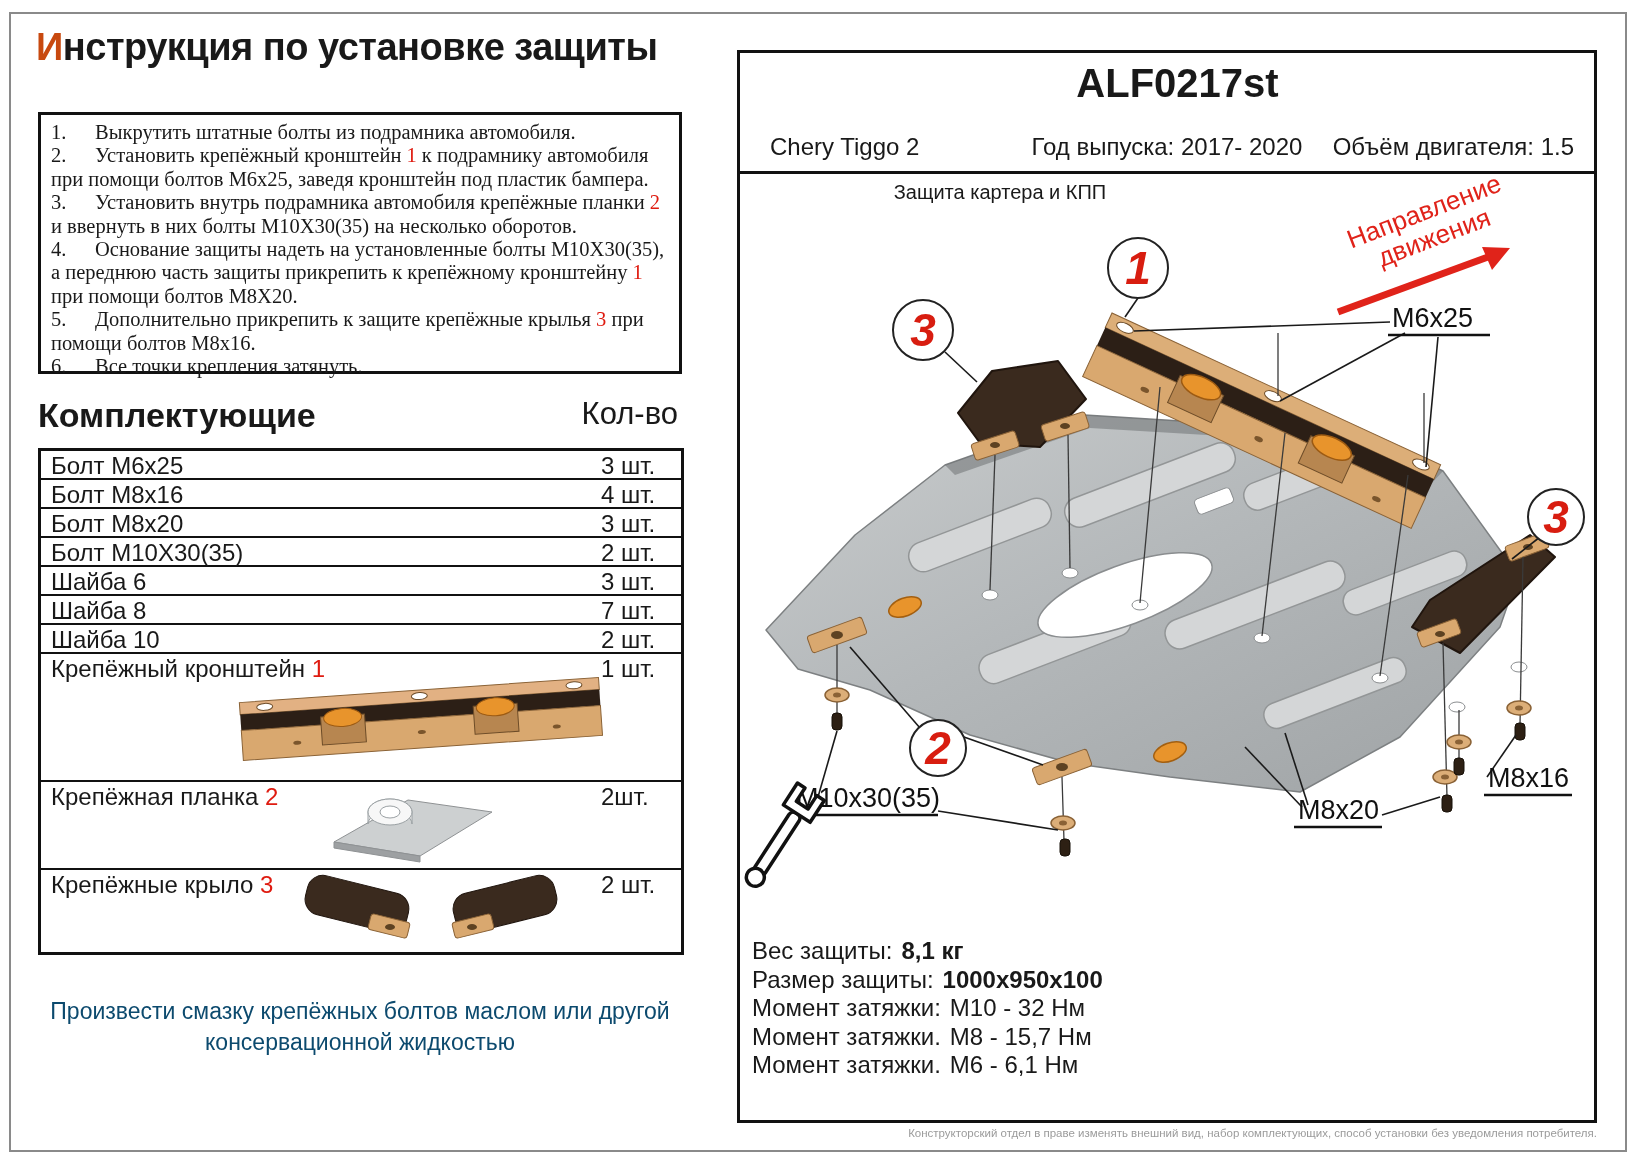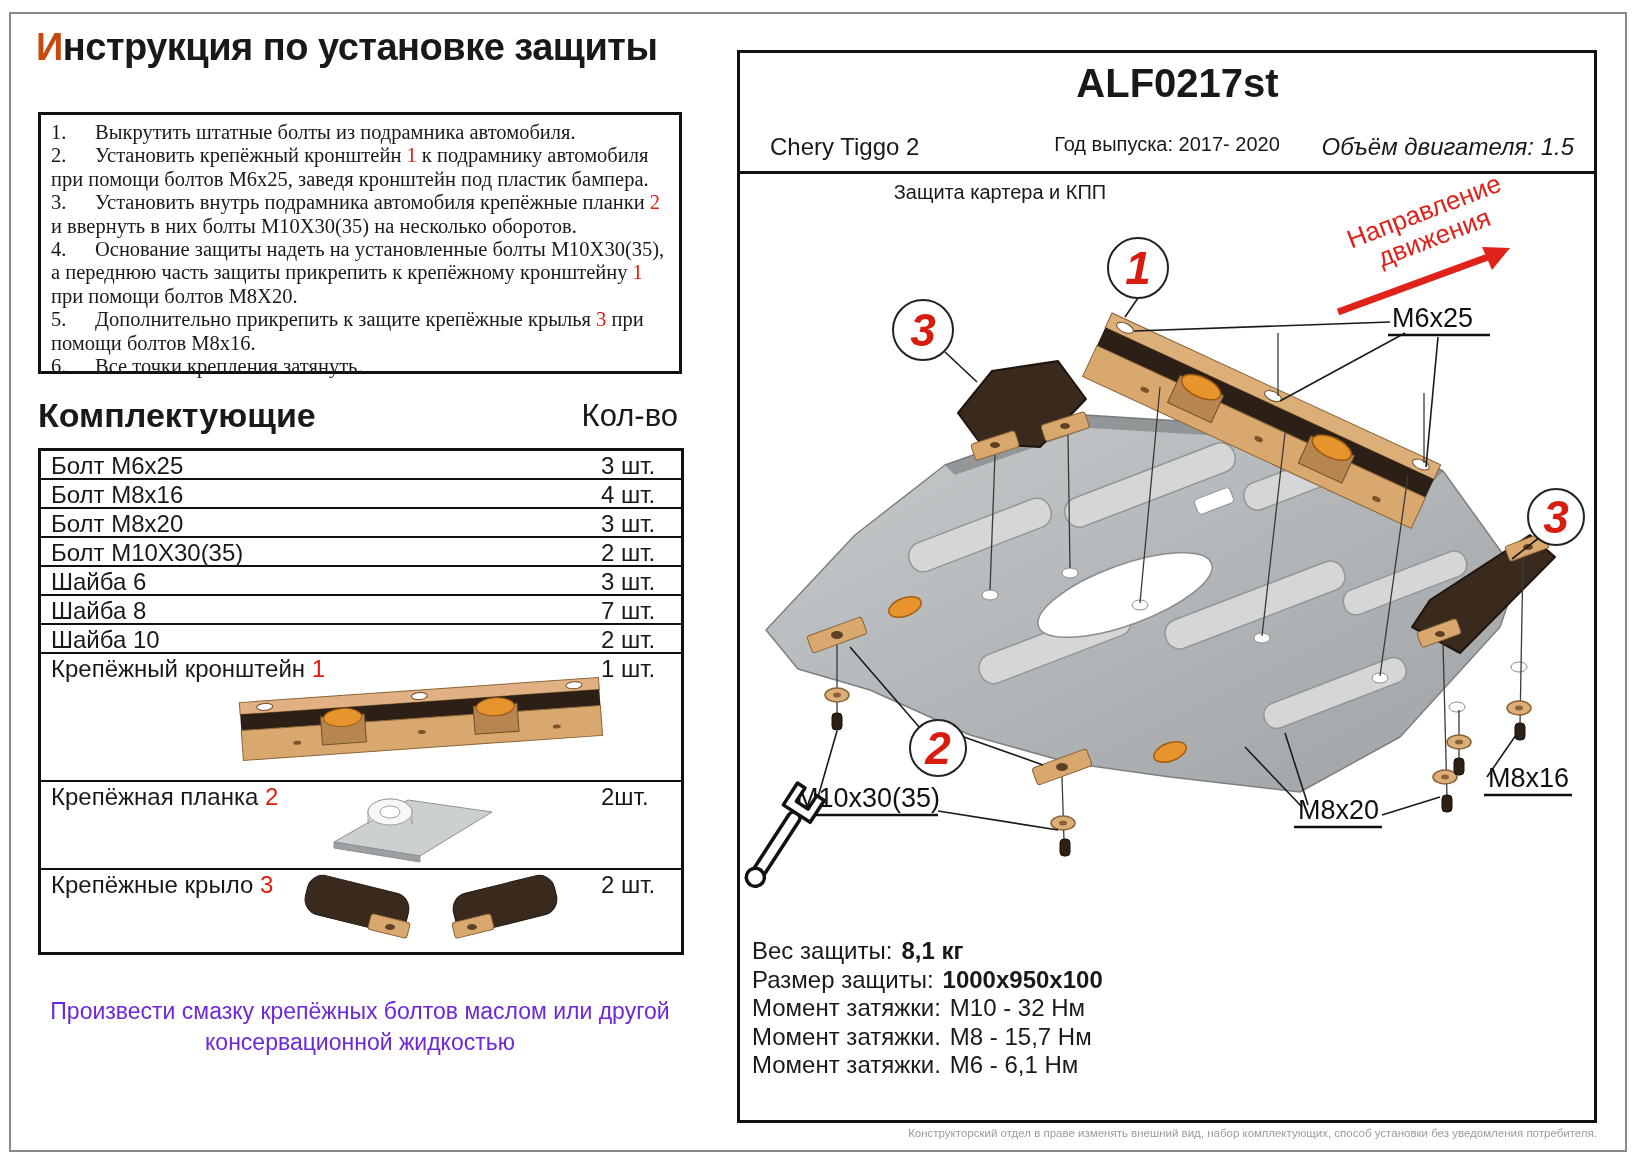--- a/index.html
+++ b/index.html
@@ -8,37 +8,37 @@
   .abs{position:absolute;}
   
   #page-frame{left:9px;top:12px;right:15px;bottom:16px;border:2px solid #8a8a8a;}
   
   #doc-title{left:36px;top:26px;font-size:38px;font-weight:bold;letter-spacing:-0.5px;white-space:nowrap;}
   #doc-title .lead{color:#c8490f;}
   #instructions-box{left:38px;top:112px;width:618px;height:244px;border:3px solid #111;
        padding:6px 10px;font-size:20.5px;line-height:23.4px;font-family:Liberation Serif, serif;}
   .instr .num{display:inline-block;width:44px;}
   .red{color:#df1b10;}
-  #components-header{left:38px;top:396px;width:640px;display:flex;justify-content:space-between;align-items:center;}
+  #components-header{left:38px;top:396px;width:640px;display:flex;justify-content:space-between;align-items:flex-start;}
   #components-heading{font-size:34px;font-weight:bold;}
   #qty-heading{font-size:31px;font-weight:normal;}
   #components-table{left:38px;top:448px;width:640px;border:3px solid #111;}
   .c-row{position:relative;border-bottom:2px solid #111;font-size:24px;}
   .c-row:last-child{border-bottom:none;}
   .c-row .c-name{position:absolute;left:10px;top:1px;white-space:nowrap;}
   .c-row .c-qty{position:absolute;left:528px;top:1px;white-space:nowrap;margin-left:32px;}
   .part-img{position:absolute;}
-  #lube-note{left:40px;top:996px;width:640px;text-align:center;color:#6d28d9;
+  #lube-note{left:40px;top:996px;width:640px;text-align:center;color:#0c4a6e;
        font-size:23px;line-height:31px;}
   
   #panel{left:737px;top:50px;width:854px;height:1067px;border:3px solid #111;}
   #panel-code{left:0;right:0;top:8px;text-align:center;font-size:40px;font-weight:bold;padding-left:21px;}
   #panel-model{left:30px;top:80px;font-size:24px;}
-  #panel-year{left:0;right:0;top:80px;text-align:center;font-size:20px;}
-  #panel-engine{right:20px;top:80px;font-size:24px;font-style:italic;}
+  #panel-year{left:0;right:0;top:80px;text-align:center;font-size:24px;}
+  #panel-engine{right:20px;top:80px;font-size:24px;}
   #panel-divider{left:0;right:0;top:118px;height:3px;background:#111;}
   #panel-subtitle{left:55px;width:410px;top:128px;text-align:center;font-size:20px;}
   #diagram{left:0;top:122px;}
   #specs-list{left:12px;top:884px;font-size:24px;line-height:28.6px;}
   .spec-value{margin-left:9px;}
   .spec-value.bold{font-weight:bold;}
   #panel-footer{left:737px;top:1127px;width:860px;text-align:right;padding-right:78px;
        font-size:11.5px;color:#9b9b9b;}
   svg text{font-family:"Liberation Sans",sans-serif;}
 </style>

